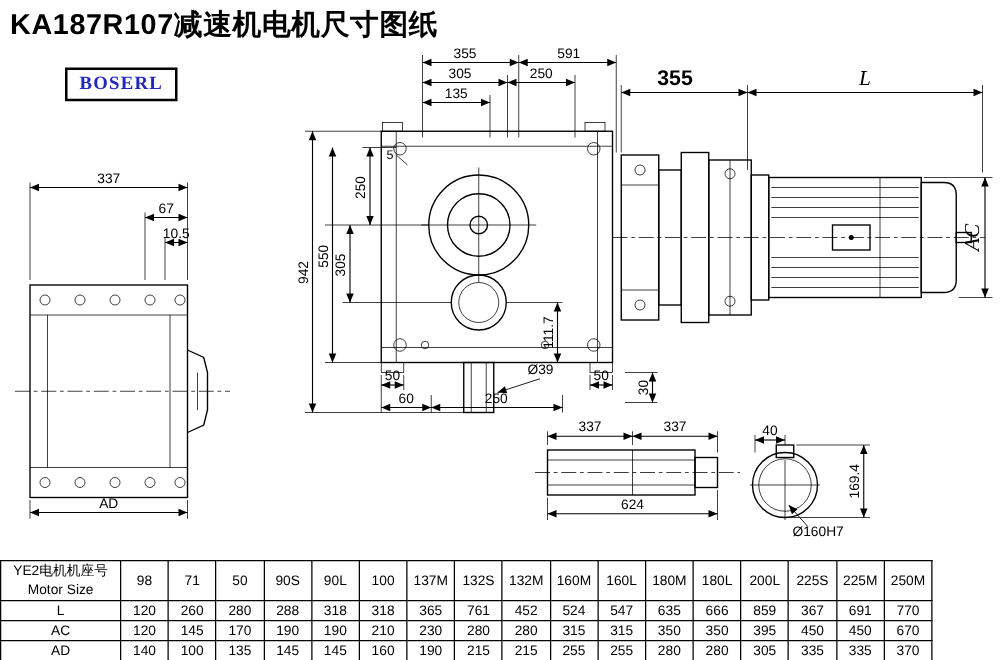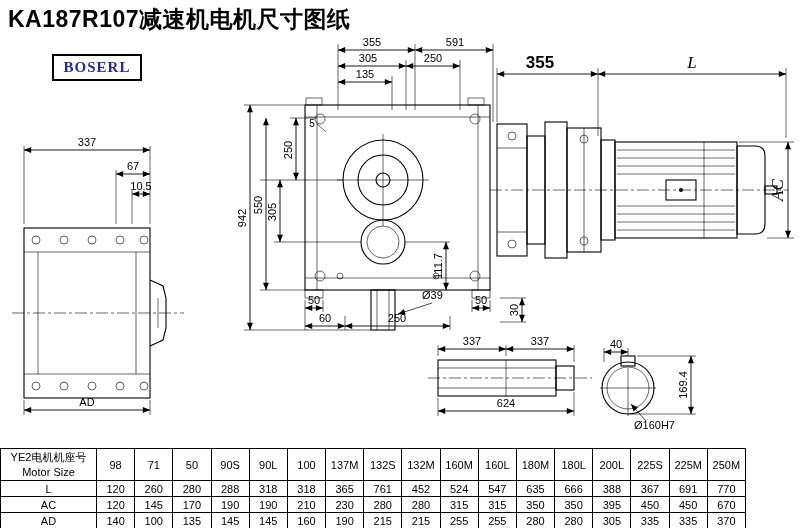--- a/index.html
+++ b/index.html
@@ -314,21 +314,21 @@
           <td>288</td>
           <td>318</td>
           <td>318</td>
           <td>365</td>
           <td>761</td>
           <td>452</td>
           <td>524</td>
           <td>547</td>
           <td>635</td>
           <td>666</td>
-          <td>388</td>
+          <td>859</td>
           <td>367</td>
           <td>691</td>
           <td>770</td>
         </tr>
         <tr>
           <td>AC</td>
           <td>120</td>
           <td>145</td>
           <td>170</td>
           <td>190</td>

